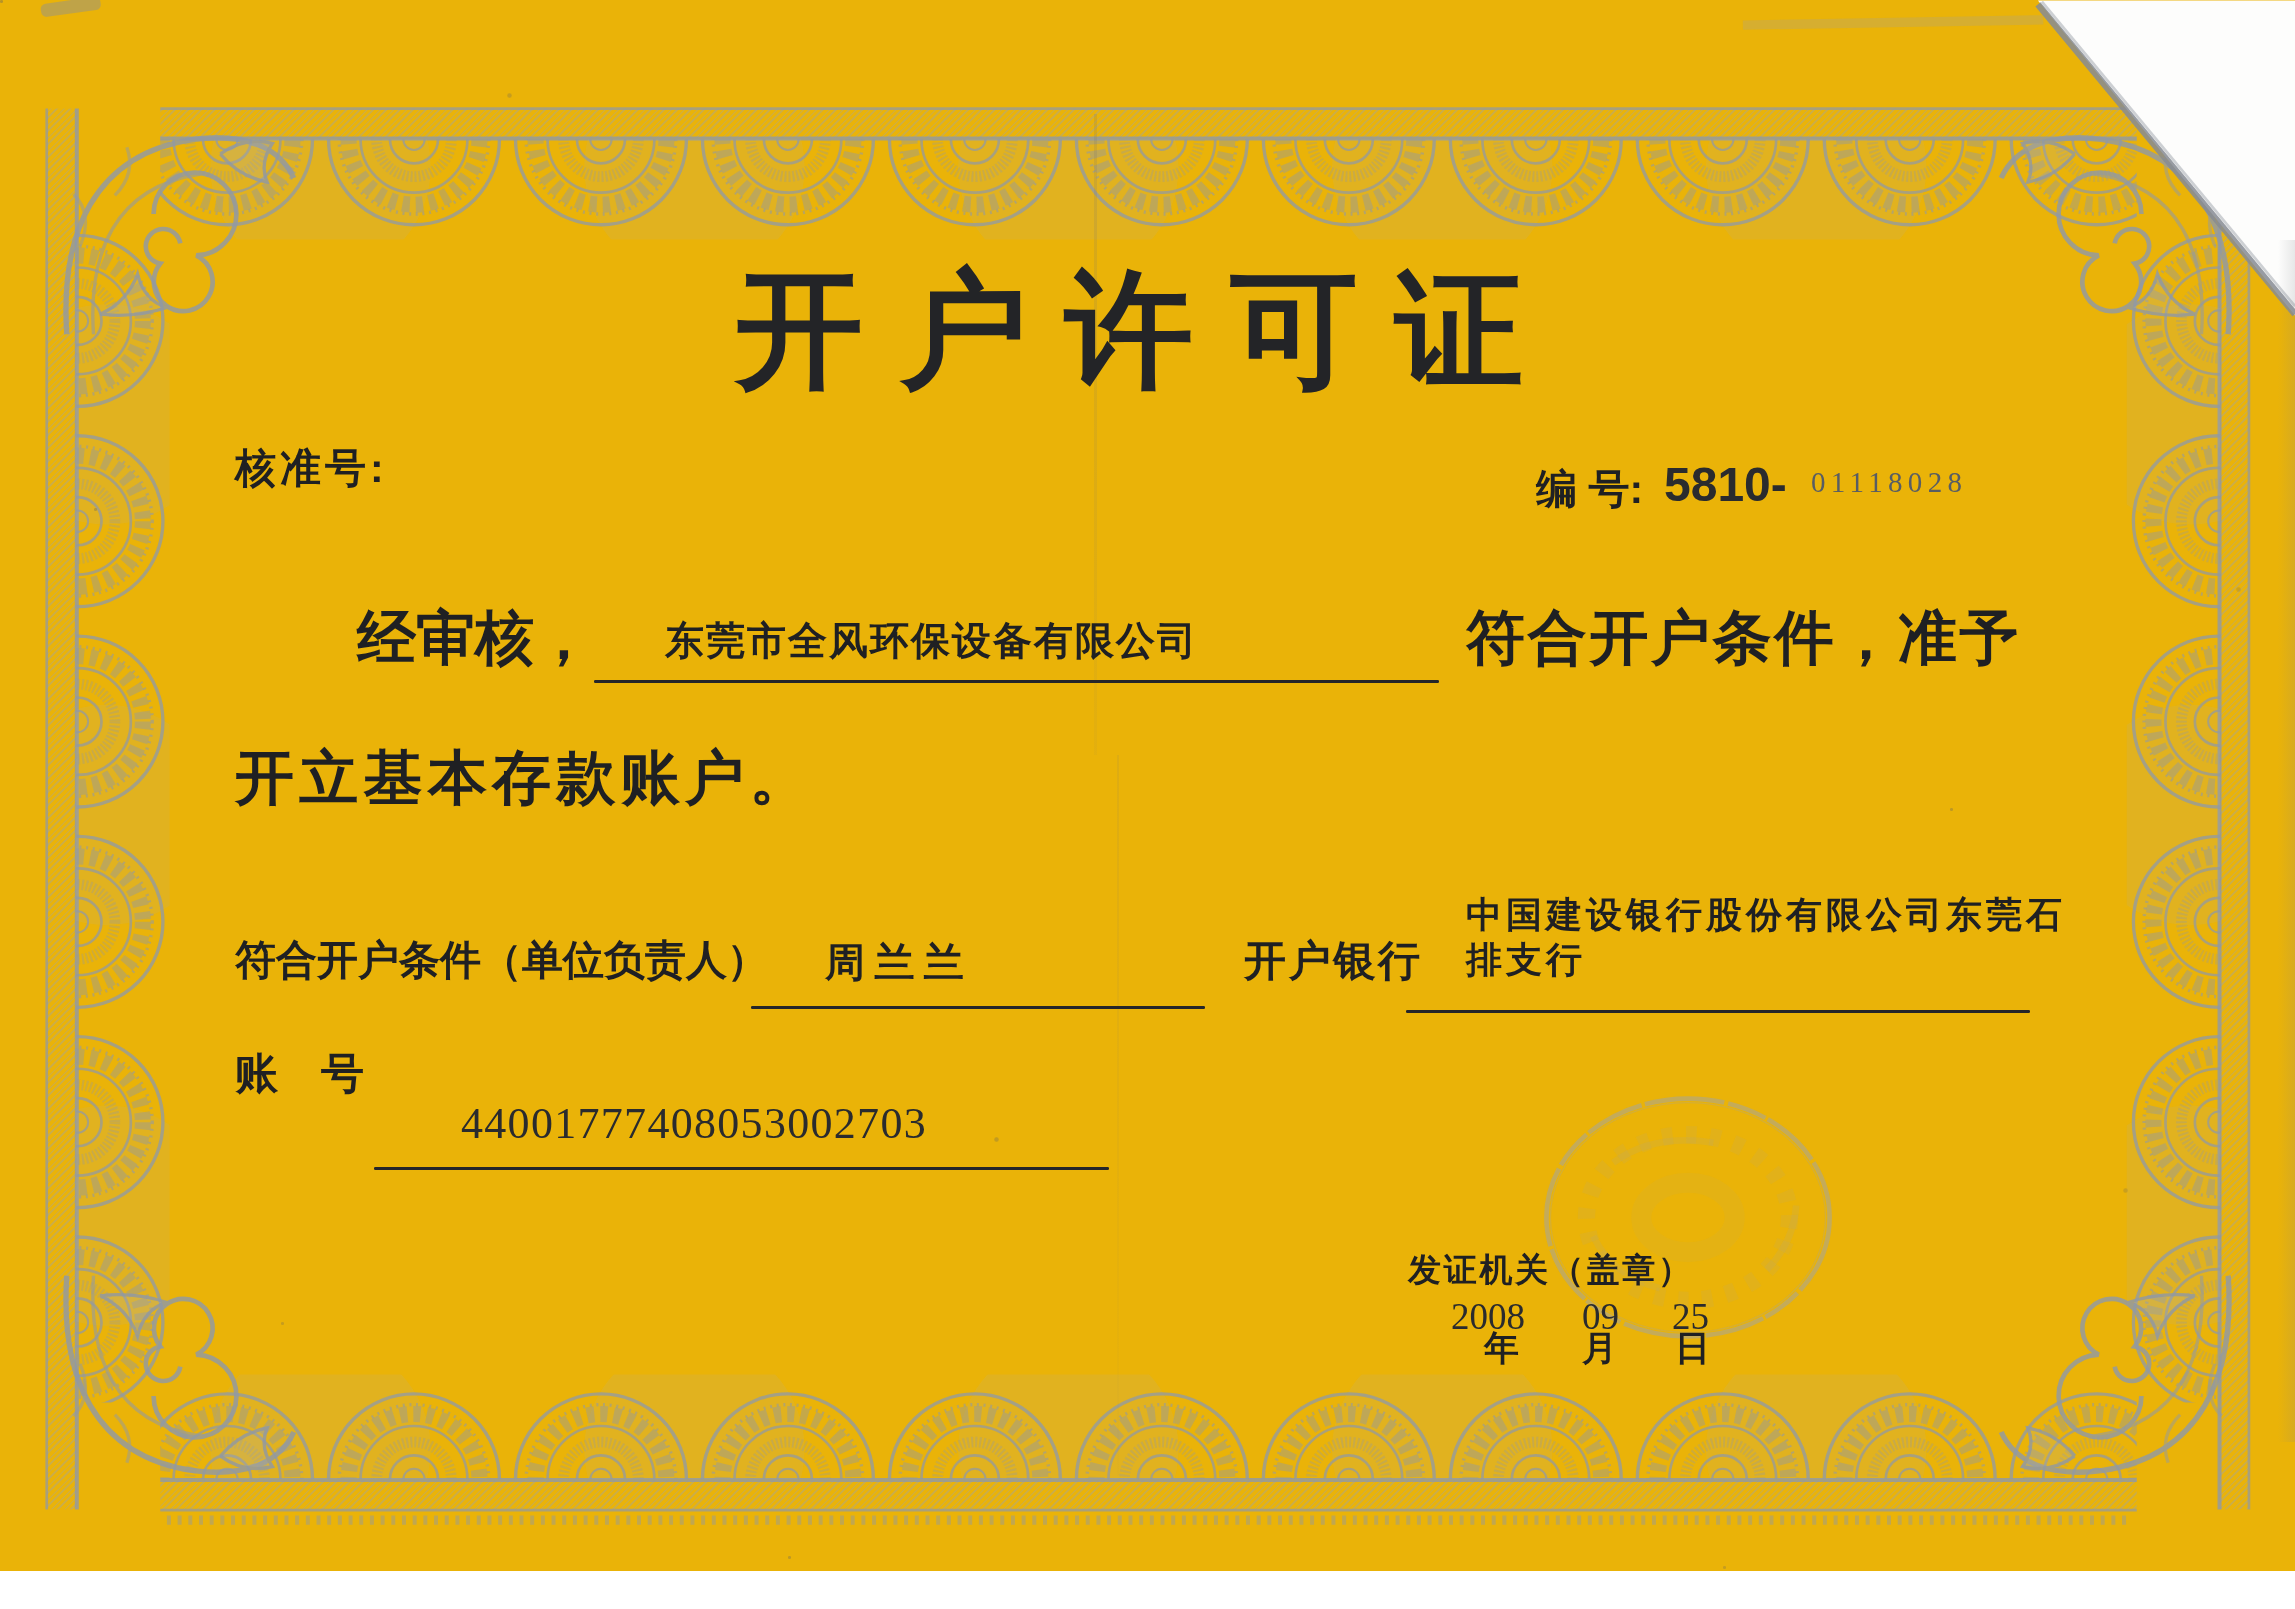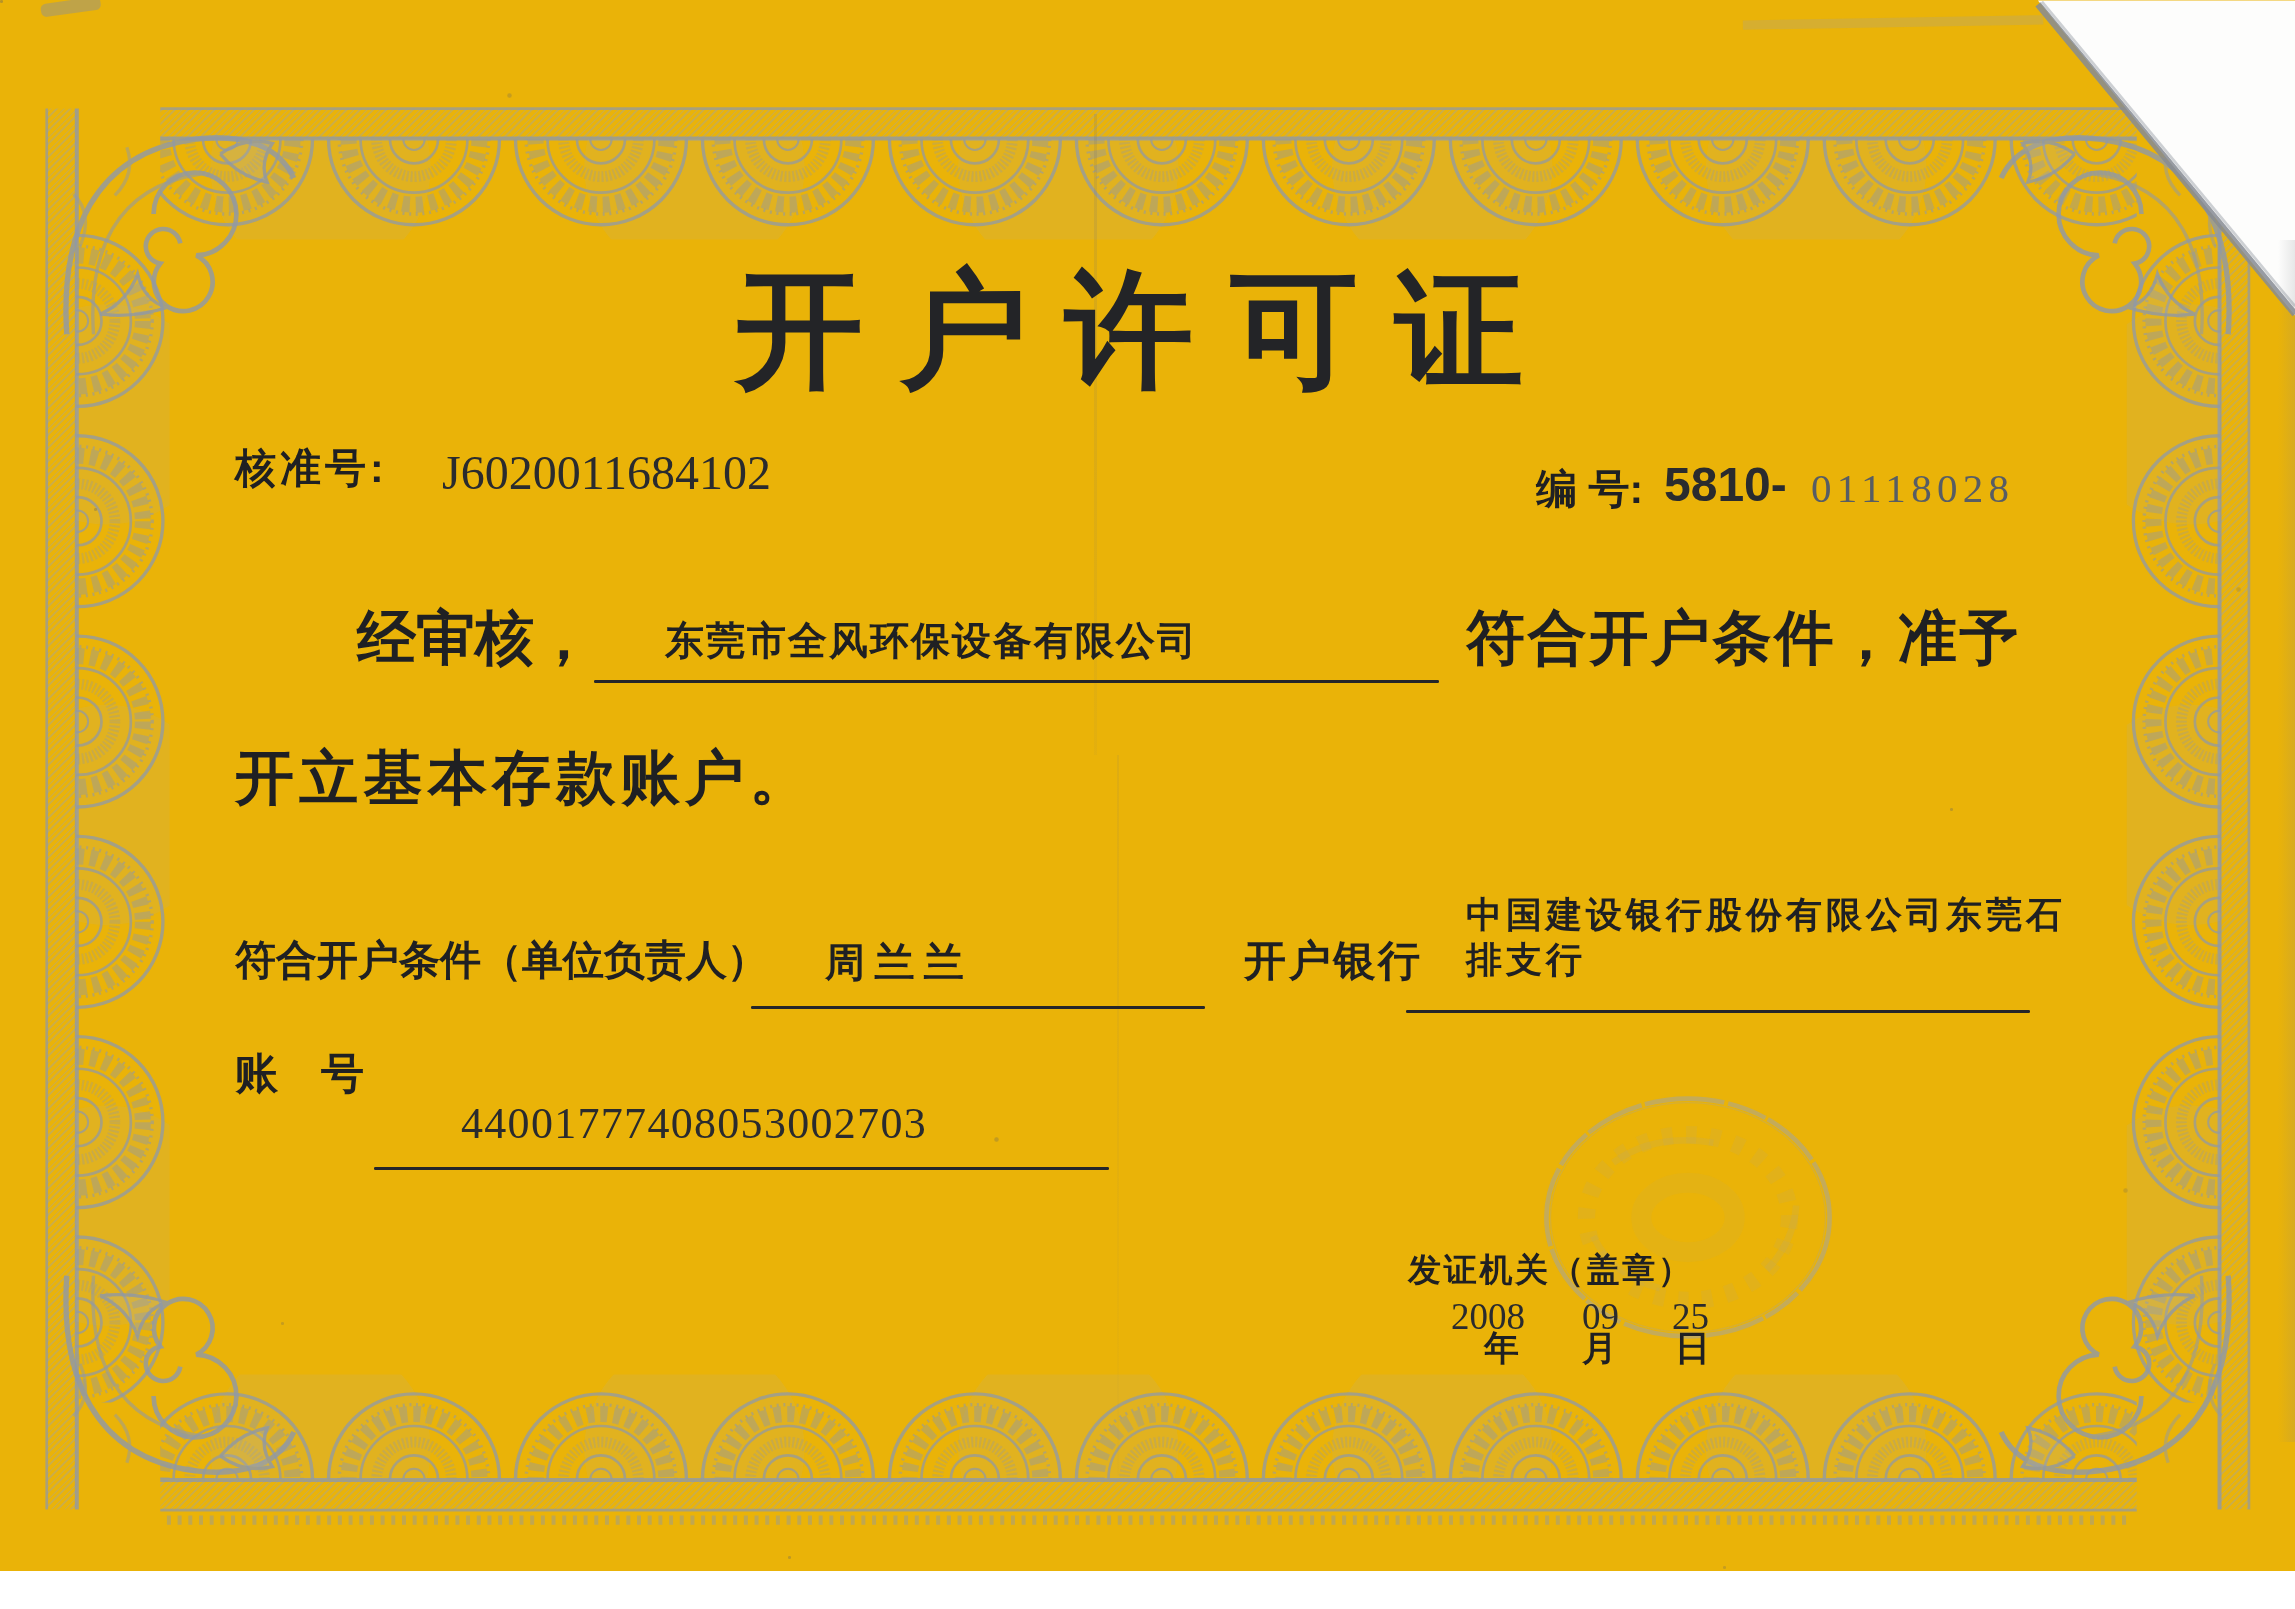--- a/index.html
+++ b/index.html
@@ -18,21 +18,21 @@
   .stamp-svg{position:absolute;left:1513px;top:1069px;width:354px;height:301px;}
 
   .title{left:735px;top:267px;font-size:128px;font-weight:800;letter-spacing:37px;
          font-family:"Liberation Serif","DejaVu Serif",serif;color:#232427;}
 
   .approval-label{left:235px;top:448px;font-size:41px;font-weight:600;letter-spacing:4px;}
   .approval-value{left:442px;top:449px;font-size:48px;letter-spacing:0px;color:#2a2b2e;}
 
   .serial-label{left:1536px;top:469px;font-size:41px;font-weight:700;}
   .serial-prefix{left:1664px;top:461px;font-size:48px;font-weight:700;color:#2a2b2e;}
-  .serial-number{left:1811px;top:468px;font-size:41px;letter-spacing:5.3px;color:#585d64;text-align:right;}
+  .serial-number{left:1811px;top:468px;font-size:29px;letter-spacing:5.3px;color:#585d64;text-align:right;}
 
   .audited{left:357px;top:609px;font-size:59px;font-weight:800;}
   .company{left:665px;top:621px;font-size:39px;font-weight:600;letter-spacing:2px;}
   .qualify{left:1466px;top:609px;font-size:59px;font-weight:800;letter-spacing:2.7px;}
   .openacct{left:235px;top:749px;font-size:59px;font-weight:800;letter-spacing:5.3px;}
 
   .legal-label{left:235px;top:940px;font-size:41px;font-weight:700;}
   .legal-name{left:825px;top:942px;font-size:40px;font-weight:600;letter-spacing:9.4px;}
   .bank-label{left:1244px;top:940px;font-size:42px;font-weight:700;letter-spacing:2.7px;}
   .bank-name{left:1466px;top:892px;font-size:36px;font-weight:600;letter-spacing:4px;
@@ -209,21 +209,20 @@
   </svg>
 
   <div class="crease-v"></div>
   <div class="crease-v2"></div>
   <div class="edge-smudge"></div>
   <div class="specks"></div>
 
   <div class="t title">开户许可证</div>
 
   <div class="t approval-label">核准号:</div>
-  <div class="t approval-value serif">J6020011684102</div>
 
   <div class="t serial-label">编 号:</div>
   <div class="t serial-prefix">5810-</div>
   <div class="t serial-number serif">01118028</div>
 
   <div class="t audited">经审核，</div>
   <div class="t company">东莞市全风环保设备有限公司</div>
   <div class="rule" style="left:594px;top:680px;width:845px;"></div>
   <div class="t openacct">开立基本存款账户。</div>
   <div class="t qualify">符合开户条件，准予</div>

